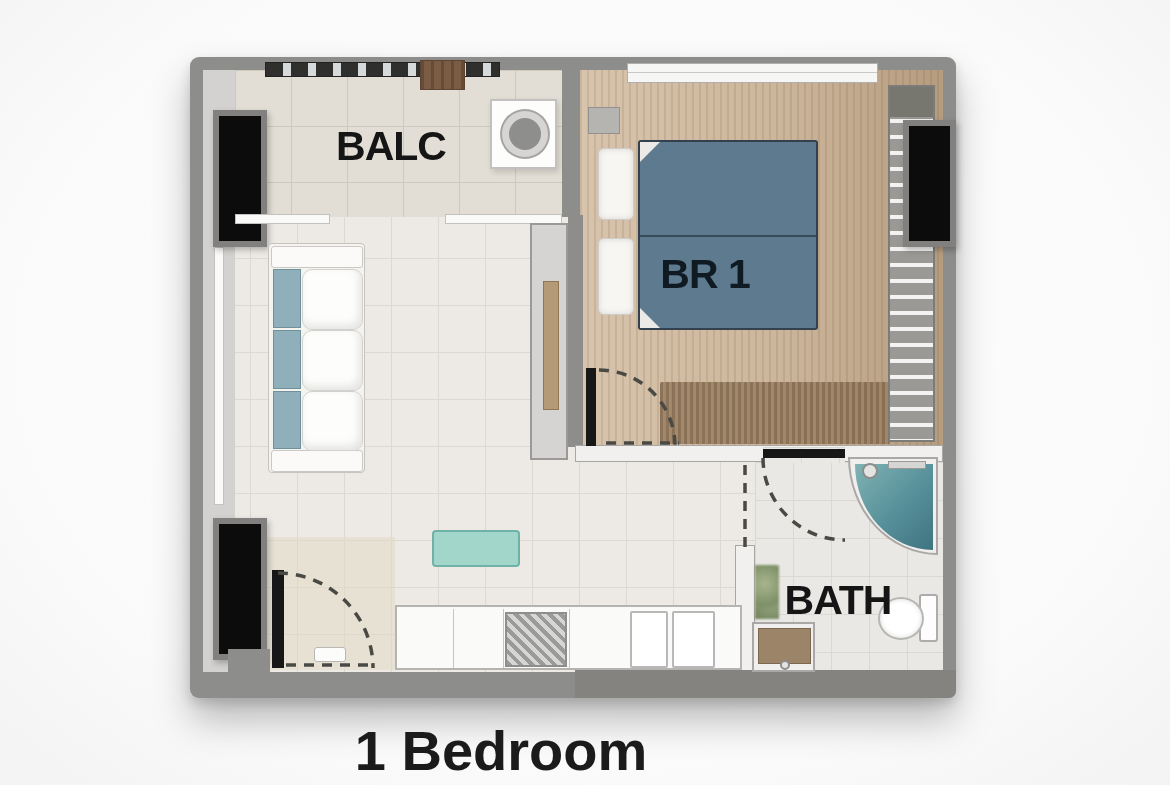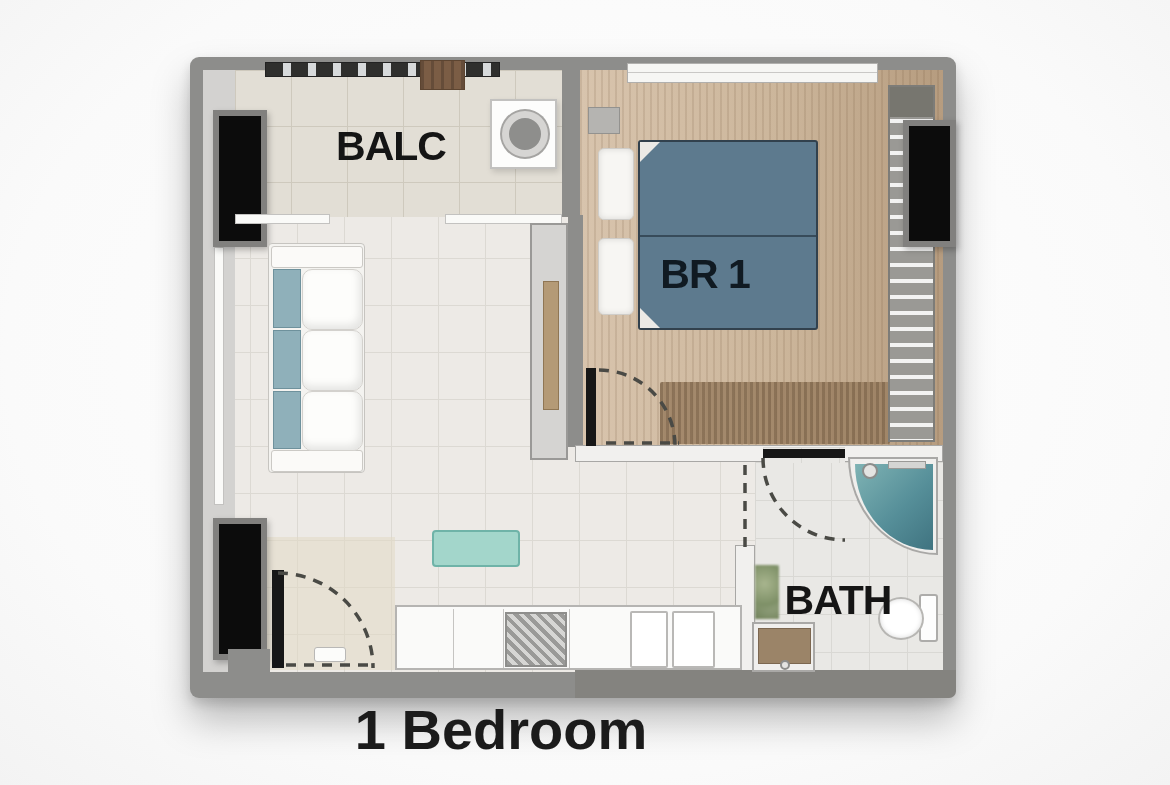--- a/index.html
+++ b/index.html
@@ -108,21 +108,21 @@
   }
   .switch{background:#fcfcfa;border:1px solid #b9b8b6;border-radius:3px;box-sizing:border-box;}
   
   .room-label{
     transform:translate(-50%,-50%);
     font-weight:bold;font-size:41px;letter-spacing:-1px;
     color:#151515;white-space:nowrap;
   }
   .bed-label{color:#101a22;margin-top:34px;}
   .plan-title{
-    left:0;top:697px;width:1002px;text-align:center;
+    left:0;top:718px;width:1002px;text-align:center;
     font-weight:bold;font-size:56px;letter-spacing:0px;
     color:var(--title-text,#1b1b1b);
   }
   svg.arcs{left:0;top:0;pointer-events:none;}
   svg.arcs path, svg.arcs line{stroke:#4a4a45;stroke-width:3.5;fill:none;stroke-dasharray:10 8;}
 </style>
 </head>
 <body>
 
 <div class="abs plan">

